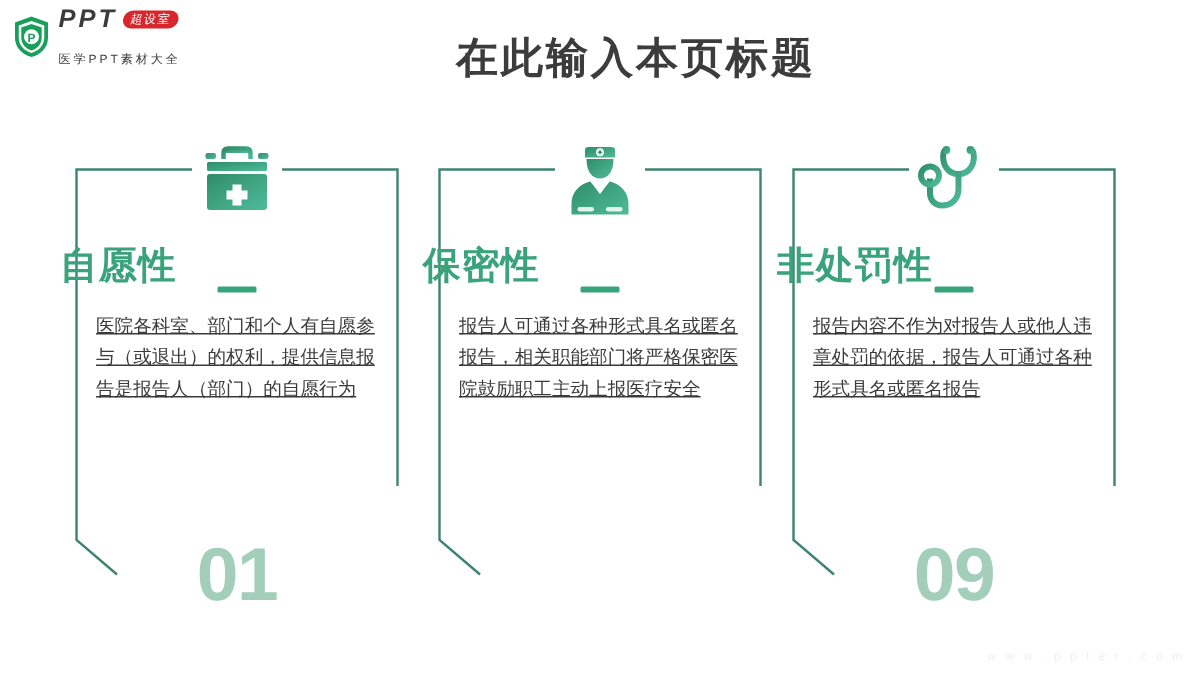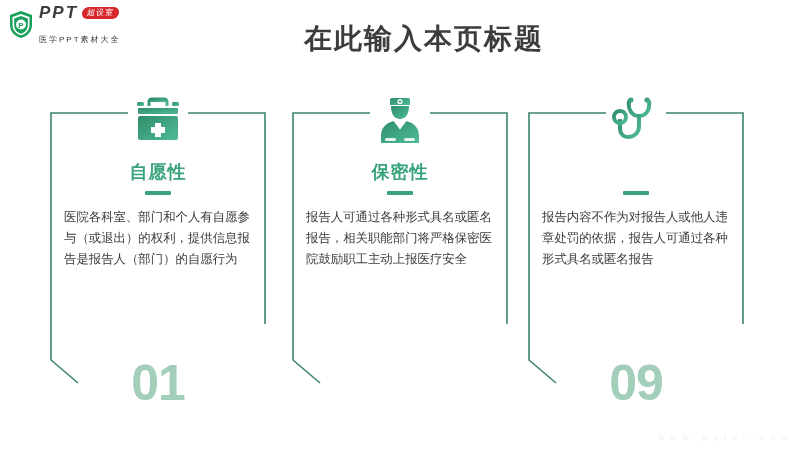--- a/index.html
+++ b/index.html
@@ -113,22 +113,22 @@
     display: flex;
     align-items: center;
     justify-content: center;
   }
 
   .card-heading {
     position: absolute;
     left: 0;
     right: 0;
     top: 68px;
-    text-align: center;
-    font-size: 18px;
+    text-align: left;
+    font-size: 25px;
     font-weight: bold;
     color: #3aa37c;
     letter-spacing: 1px;
   }
 
   .card-divider {
     position: absolute;
     left: 50%;
     transform: translateX(-50%);
     top: 99px;
@@ -140,20 +140,21 @@
 
   .card-body {
     position: absolute;
     left: 24px;
     width: 188px;
     top: 115px;
     font-size: 12.4px;
     line-height: 21px;
     color: #3a3a3a;
     text-align: left;
+    text-decoration: underline;
   }
 
   .card-number {
     position: absolute;
     bottom: -6px;
     left: 0;
     right: 0;
     text-align: center;
     font-size: 50px;
     font-weight: bold;
@@ -273,20 +274,21 @@
           </linearGradient>
         </defs>
         <path d="M19 4 C16 4 16 12 19 16 C21 19 24 20 27 20 C30 20 33 19 35 16 C38 12 38 4 35 4" fill="none" stroke="url(#g3)" stroke-width="4" stroke-linecap="round"></path>
         <circle cx="19" cy="4" r="2.6" fill="url(#g3)"></circle>
         <circle cx="35" cy="4" r="2.6" fill="url(#g3)"></circle>
         <path d="M27 20 L27 30 C27 37 22 41 16 41 C11 41 8 37 8 33 L8 24" fill="none" stroke="url(#g3)" stroke-width="4" stroke-linecap="round"></path>
         <circle cx="8" cy="21" r="6" fill="none" stroke="url(#g3)" stroke-width="4"></circle>
         <circle cx="8" cy="21" r="2.2" fill="#ffffff"></circle>
       </svg>
     </div>
+    <div class="card-heading">非处罚性</div>
     <div class="card-divider"></div>
     <div class="card-body">报告内容不作为对报告人或他人违章处罚的依据，报告人可通过各种形式具名或匿名报告</div>
     <div class="card-number">09</div>
   </div>
 
 </div>
 
 <div class="watermark">w w w . p p t e r . c o m</div>
 
 </body></html>

